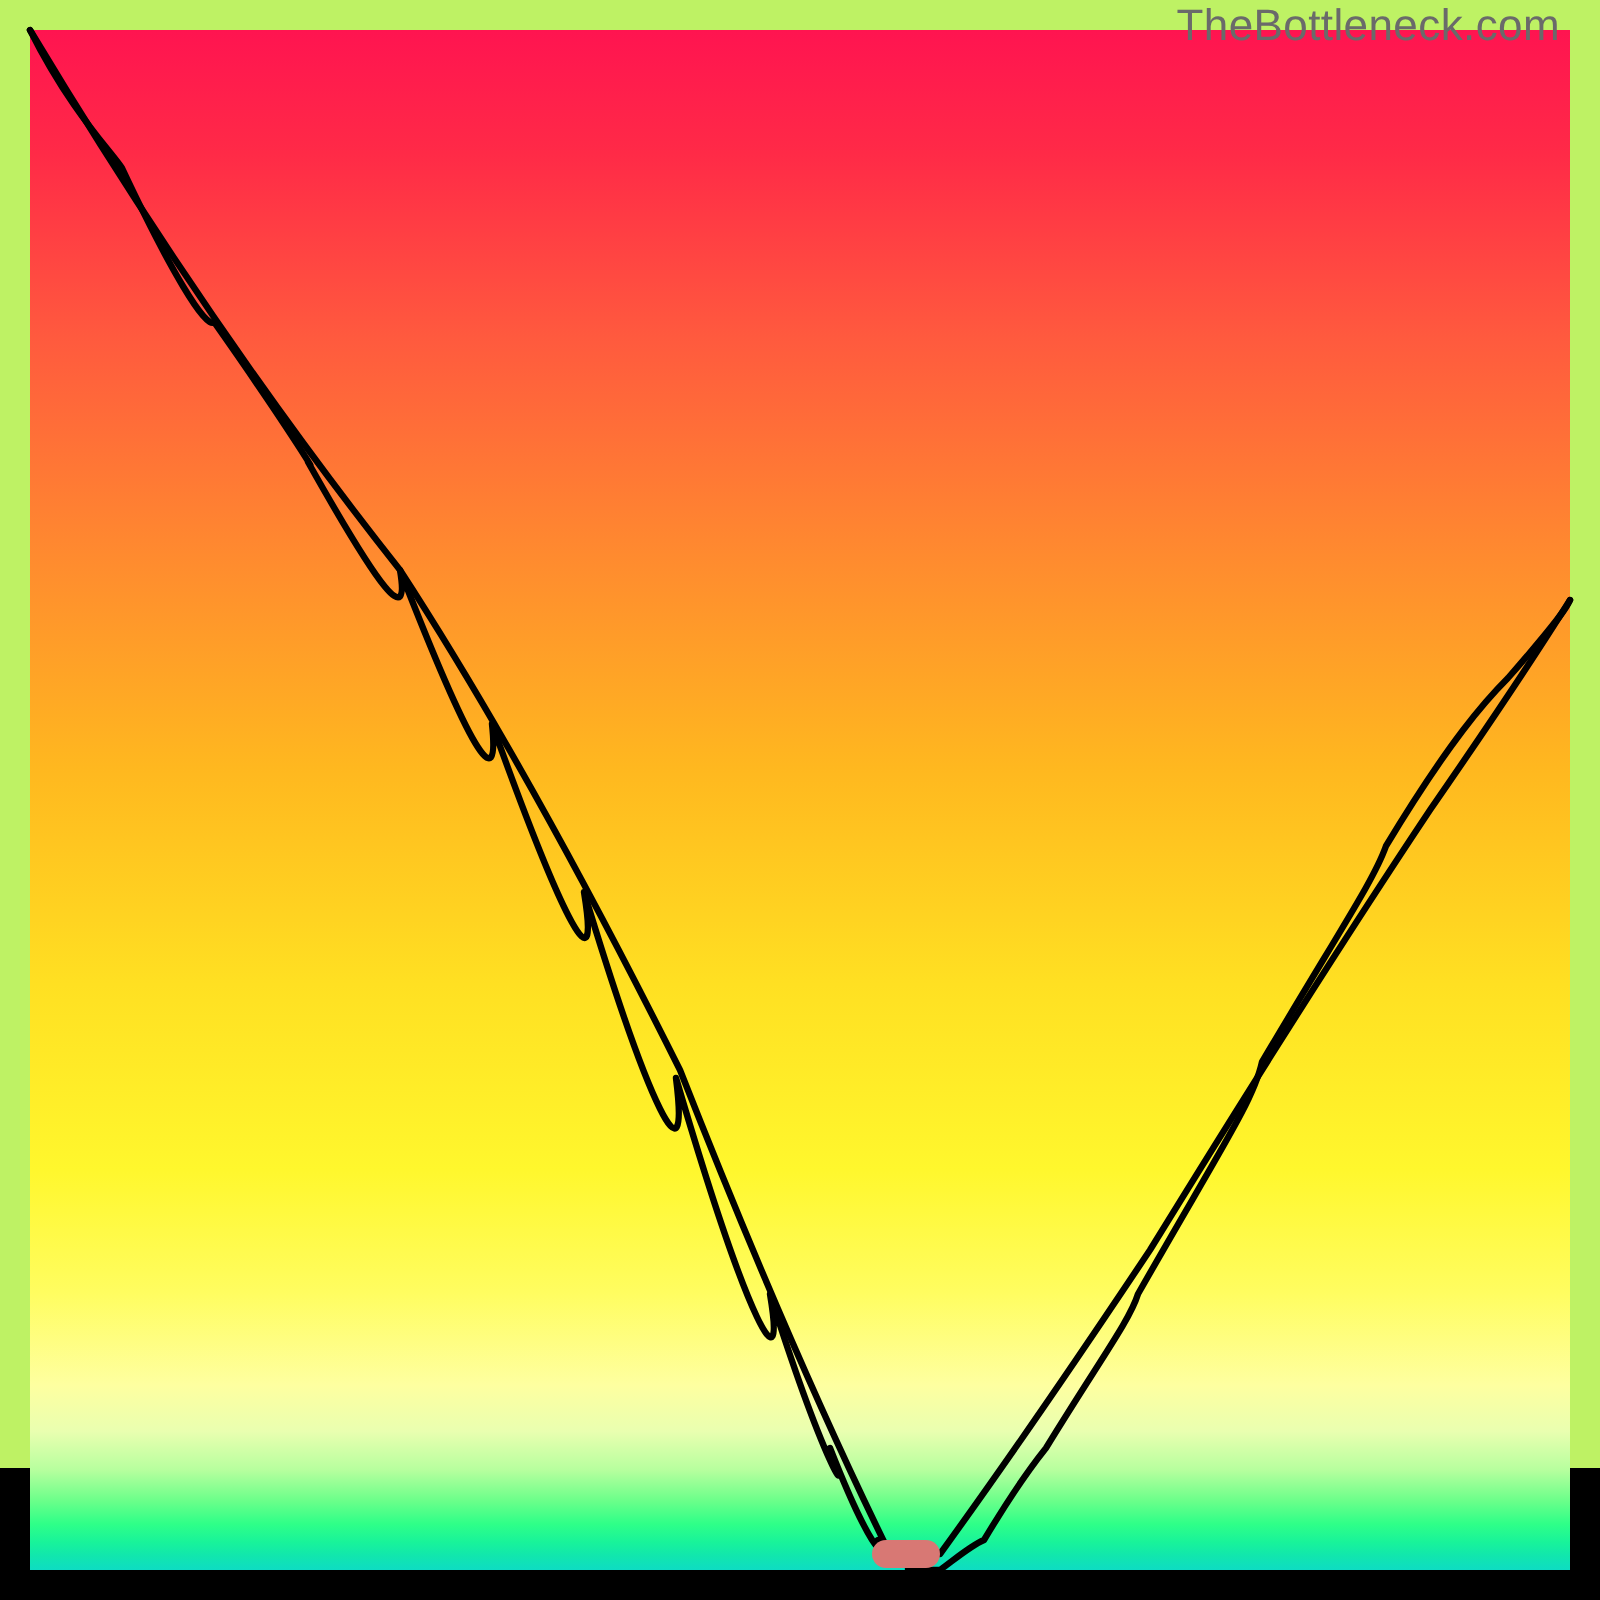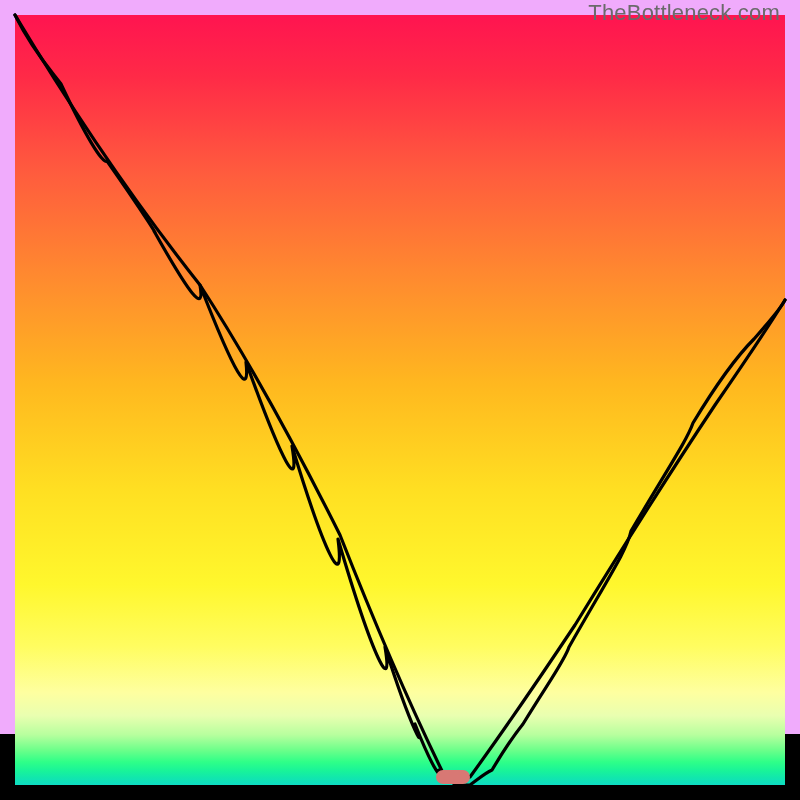--- a/index.html
+++ b/index.html
@@ -10,21 +10,21 @@
     background: #000;
     overflow: hidden;
     font-family: Arial, Helvetica, sans-serif;
   }
   .frame {
     position: absolute;
     left: 0;
     top: 0;
     width: 800px;
     height: 734px;
-    background: #f0abfc;
+    background: #bef264;
   }
   .plot-area {
     position: absolute;
     left: 15px;
     top: 15px;
     width: 770px;
     height: 770px;
     
     background: linear-gradient(
       to bottom,

